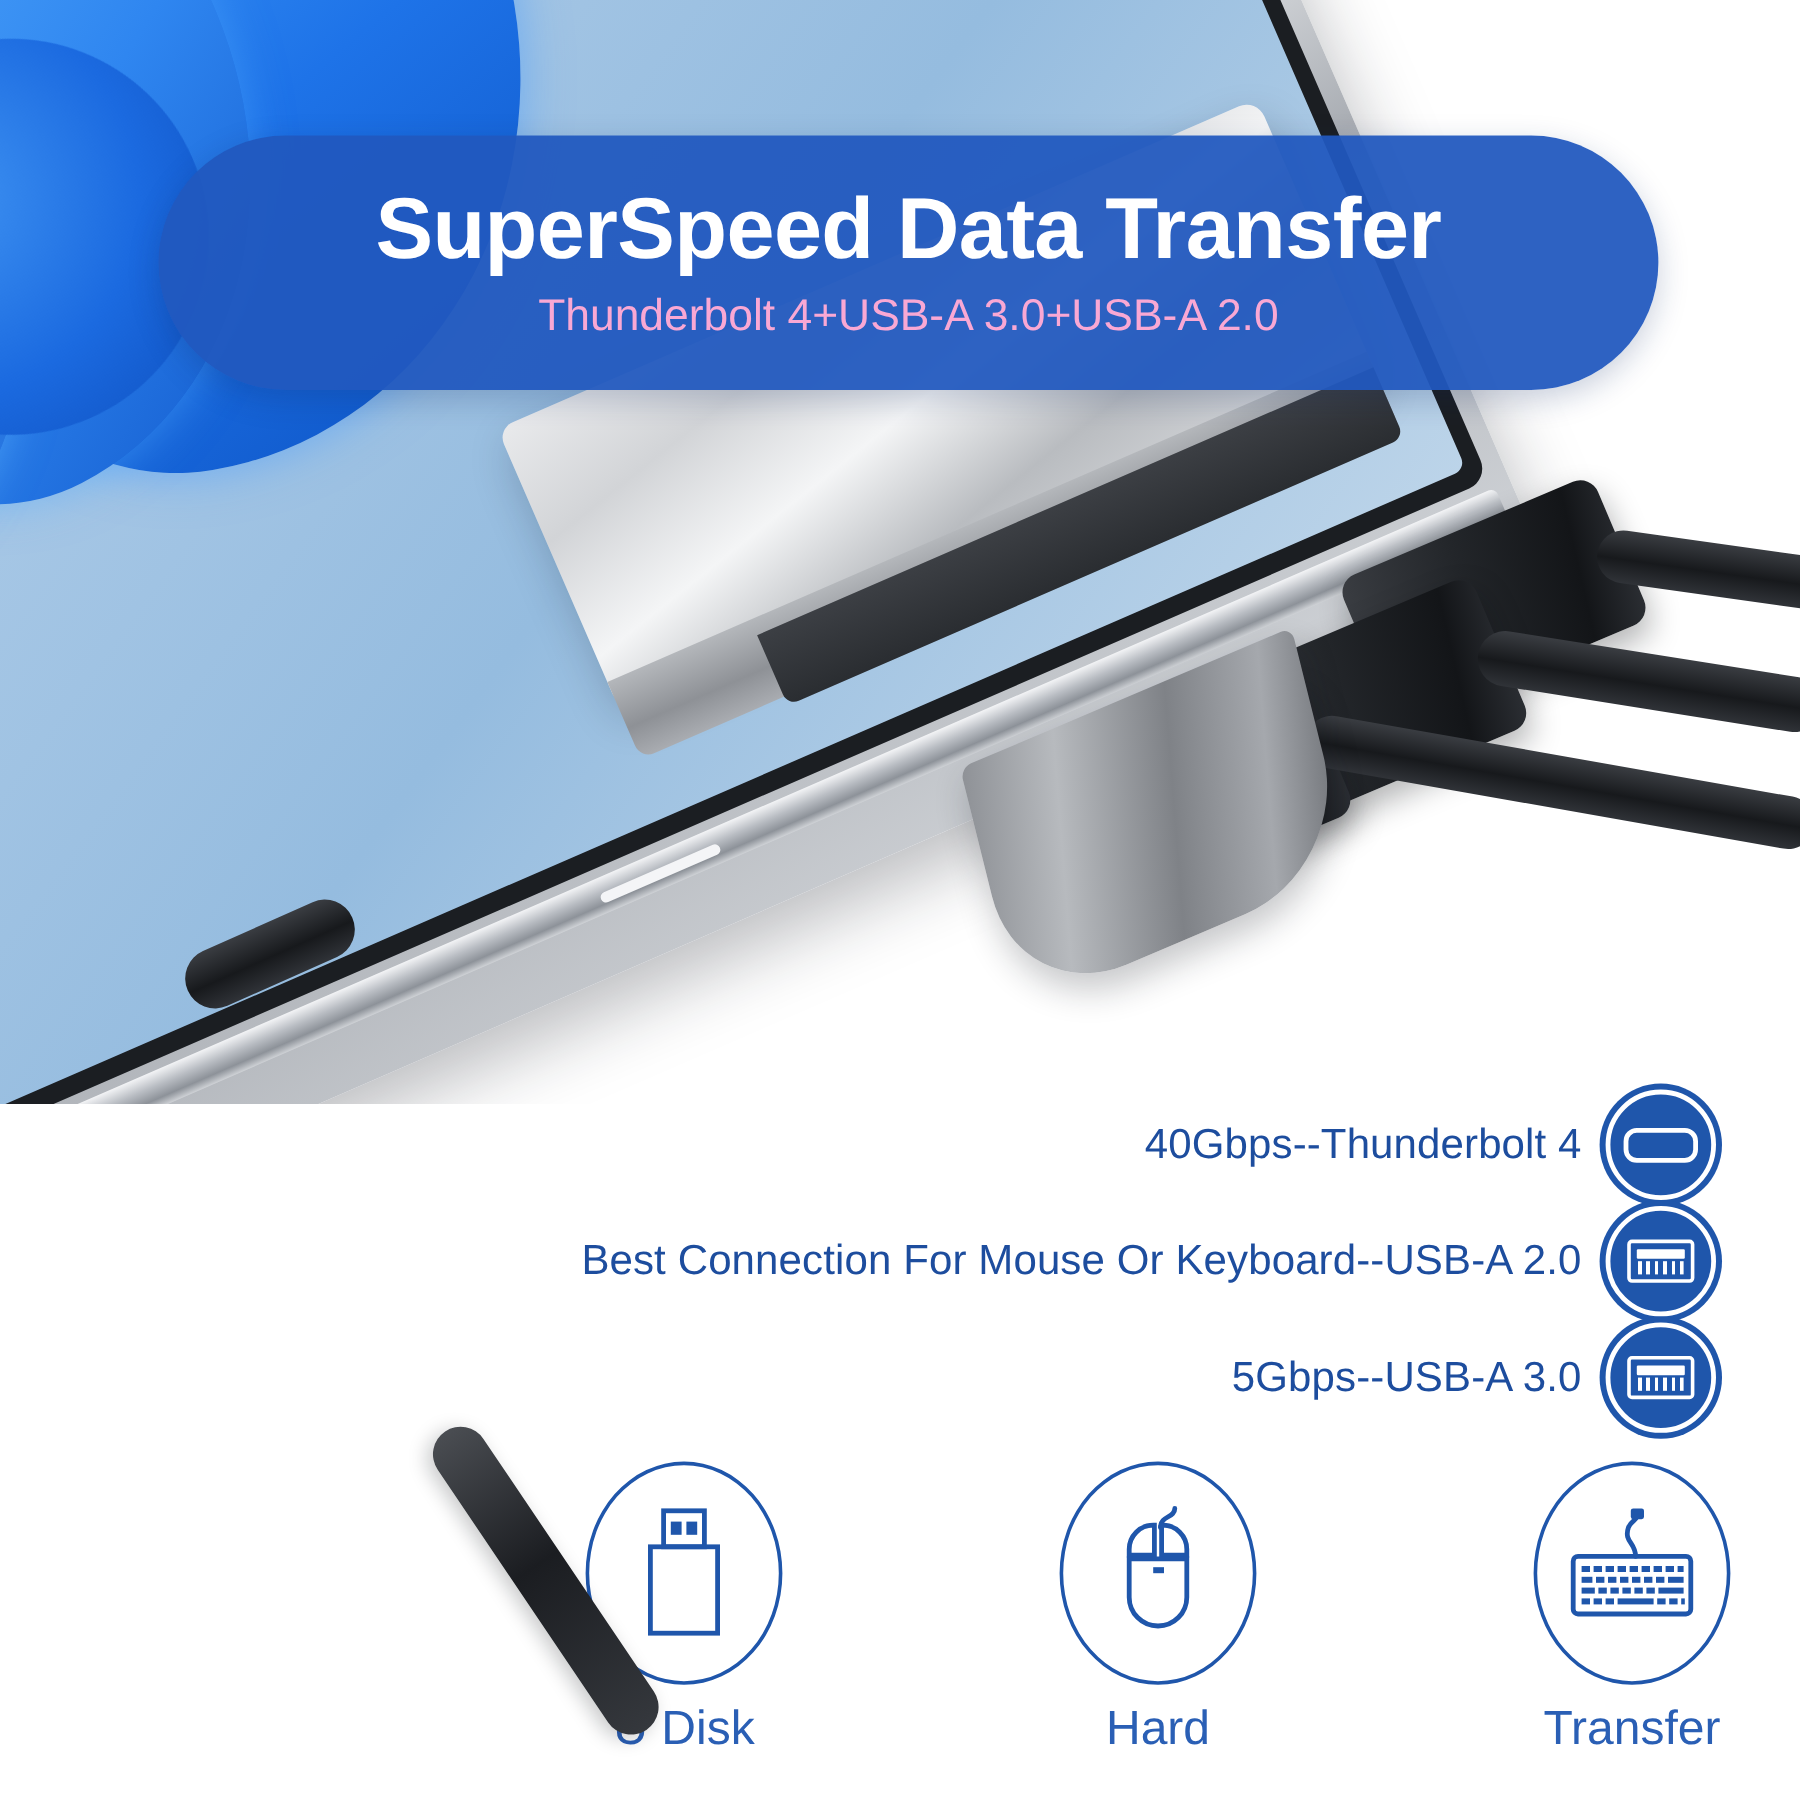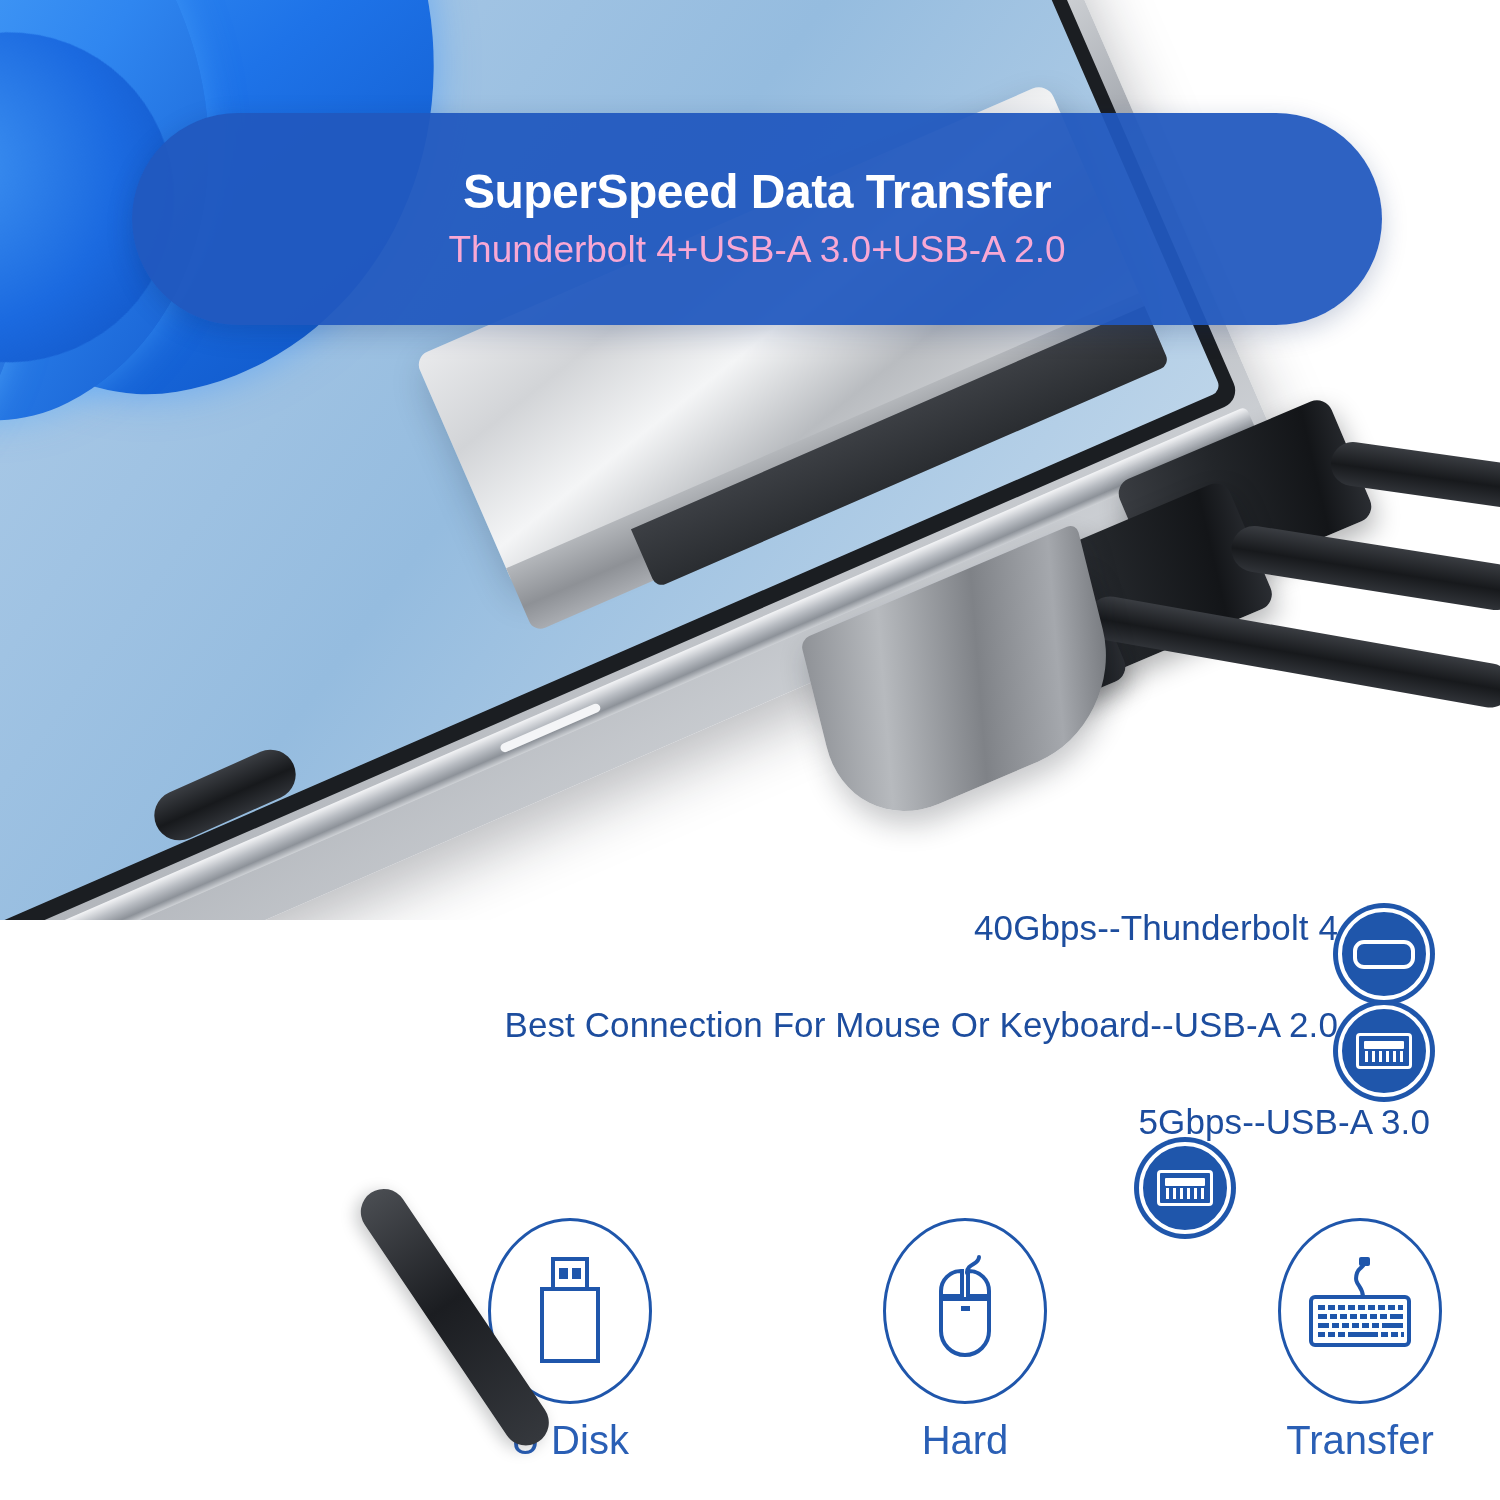--- a/index.html
+++ b/index.html
@@ -155,40 +155,41 @@
     background: rgba(33,88,190,0.94);
     border-radius: 106px;
     display: flex;
     flex-direction: column;
     align-items: center;
     justify-content: center;
     box-shadow: 0 8px 26px rgba(12,40,100,0.22);
   }
   #banner-title {
     color: #ffffff;
-    font-size: 48px;
+    font-size: 72px;
     font-weight: bold;
     letter-spacing: -0.5px;
     line-height: 1.05;
     white-space: nowrap;
   }
   #banner-sub {
     color: #f9a8d4;
     font-size: 37px;
     font-weight: normal;
     margin-top: 12px;
     white-space: nowrap;
   }
 
   
   .spec-row {
     position: absolute;
     display: flex;
-    align-items: flex-start;
+    align-items: center;
     justify-content: flex-end;
+    gap: 20px;
     right: 70px;
   }
   .spec-label {
     color: #1d4d9e;
     font-size: 35px;
     white-space: nowrap;
     letter-spacing: 0.1px;
   }
   .badge {
     width: 84px; height: 84px;
@@ -334,21 +335,21 @@
 
   <div class="spec-row" style="top:1005px;">
     <span class="spec-label">Best Connection For Mouse Or Keyboard--USB-A 2.0</span>
     <span class="badge">
       <span class="g-usba">
           <i></i>
         </span>
     </span>
   </div>
 
-  <div class="spec-row" style="top:1102px;flex-direction:column;">
+  <div class="spec-row" style="top:1102px;">
     <span class="spec-label">5Gbps--USB-A 3.0</span>
     <span class="badge">
       <span class="g-usba">
           <i></i>
         </span>
     </span>
   </div>
 
   <div id="devices">
 

